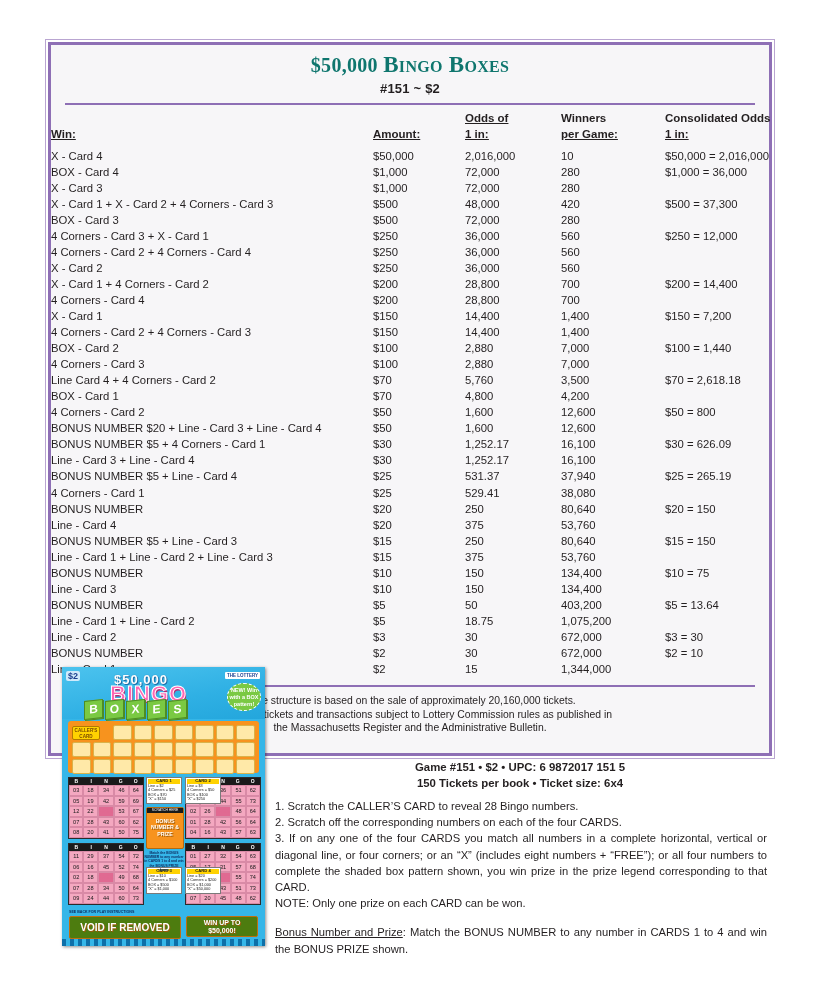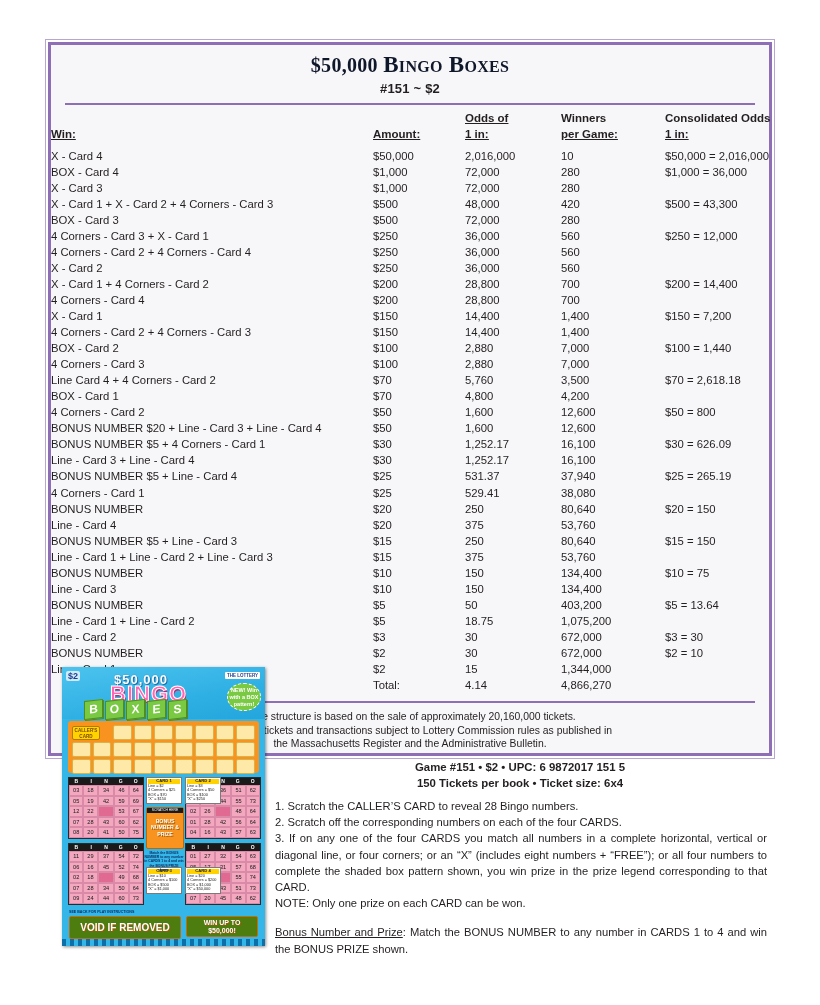--- a/index.html
+++ b/index.html
@@ -32,21 +32,21 @@
 
   
   #title-block {
     text-align: center;
     padding-top: 7px;
   }
   #game-title {
     font-family: "Liberation Serif", serif;
     font-size: 20px;
     font-weight: bold;
-    color: #0f172a;
+    color: #0f766e;
     letter-spacing: .3px;
     line-height: 1.15;
   }
   #game-title .sc {
     font-variant: small-caps;
     font-size: 23px;
   }
   #game-subtitle {
     font-size: 13px;
     font-weight: bold;
@@ -352,21 +352,21 @@
           <td class="c-amt">$1,000</td>
           <td class="c-odds">72,000</td>
           <td class="c-win2">280</td>
           <td class="c-cons"></td>
         </tr>
         <tr>
           <td class="c-win">X - Card 1 + X - Card 2 + 4 Corners - Card 3</td>
           <td class="c-amt">$500</td>
           <td class="c-odds">48,000</td>
           <td class="c-win2">420</td>
-          <td class="c-cons">$500 = 43,300</td>
+          <td class="c-cons">$500 = 37,300</td>
         </tr>
         <tr>
           <td class="c-win">BOX - Card 3</td>
           <td class="c-amt">$500</td>
           <td class="c-odds">72,000</td>
           <td class="c-win2">280</td>
           <td class="c-cons"></td>
         </tr>
         <tr>
           <td class="c-win">4 Corners - Card 3 + X - Card 1</td>
@@ -555,27 +555,20 @@
           <td class="c-amt">$2</td>
           <td class="c-odds">30</td>
           <td class="c-win2">672,000</td>
           <td class="c-cons">$2 = 10</td>
         </tr>
         <tr>
           <td class="c-win">Line - Card 1</td>
           <td class="c-amt">$2</td>
           <td class="c-odds">15</td>
           <td class="c-win2">1,344,000</td>
-          <td class="c-cons"></td>
-        </tr>
-        <tr class="total-row">
-          <td class="c-win"></td>
-          <td class="c-amt">Total:</td>
-          <td class="c-odds">4.14</td>
-          <td class="c-win2">4,866,270</td>
           <td class="c-cons"></td>
         </tr>
       </tbody>
   </table>
 
   <hr id="disclaimer-rule">
   <div id="disclaimer">
     <div>Prize structure is based on the sale of approximately 20,160,000 tickets.</div>
     <div>All winners, tickets and transactions subject to Lottery Commission rules as published in</div>
     <div>the Massachusetts Register and the Administrative Bulletin.</div>

